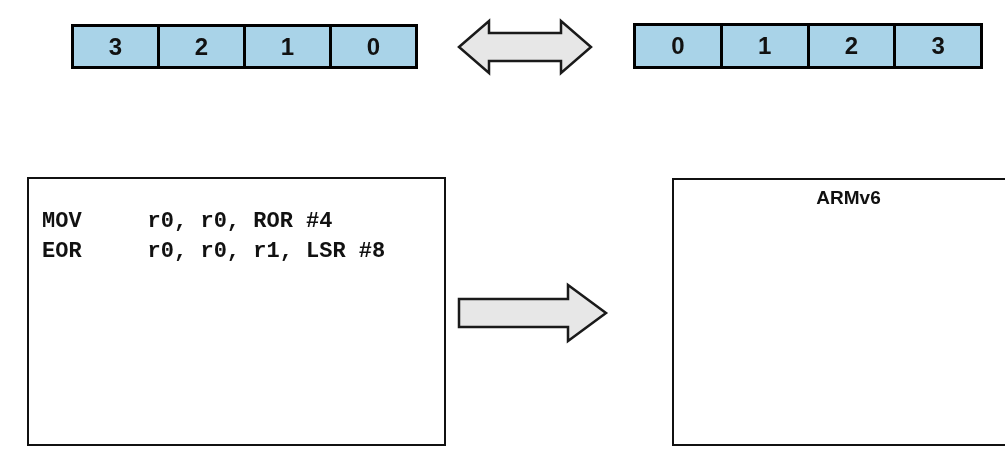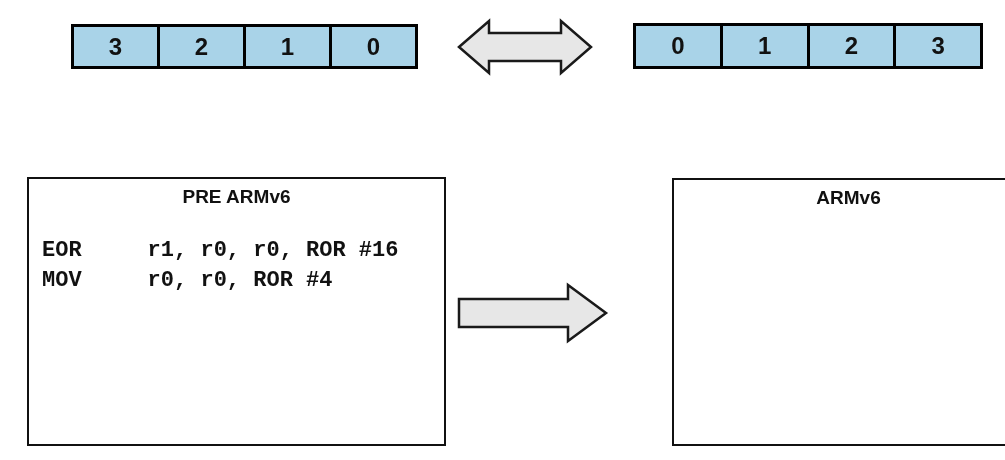--- a/index.html
+++ b/index.html
@@ -83,24 +83,23 @@
   </svg>
 
   <div class="byte-array right">
     <div class="byte-cell">0</div>
     <div class="byte-cell">1</div>
     <div class="byte-cell">2</div>
     <div class="byte-cell">3</div>
   </div>
 
   <div class="code-box pre">
-    <div class="box-title">PRE ARMv6</div>
     <div class="code-block">
-      <div class="code-line">EOR     r1, r0, r0, ROR #16</div>
       <div class="code-line">MOV     r0, r0, ROR #4</div>
+      <div class="code-line">EOR     r0, r0, r1, LSR #8</div>
     </div>
   </div>
 
   <svg id="transform-arrow" class="arrow-svg" width="158" height="64" viewBox="0 0 158 64">
     <polygon points="6,19 115,19 115,5 153,33 115,61 115,47 6,47" fill="#e7e7e7" stroke="#1a1a1a" stroke-width="2.5" stroke-linejoin="miter"></polygon>
   </svg>
 
   <div class="code-box armv6">
     <div class="box-title">ARMv6</div>
   </div>

